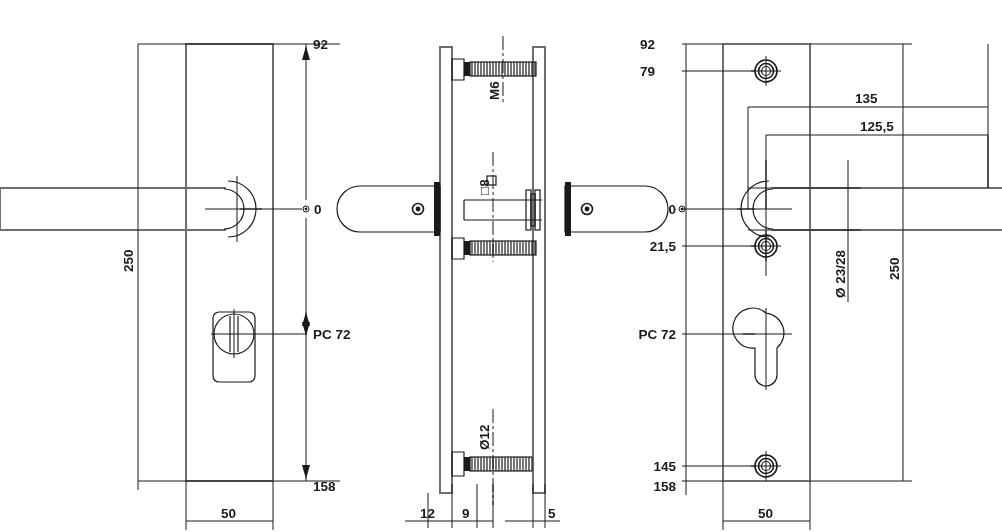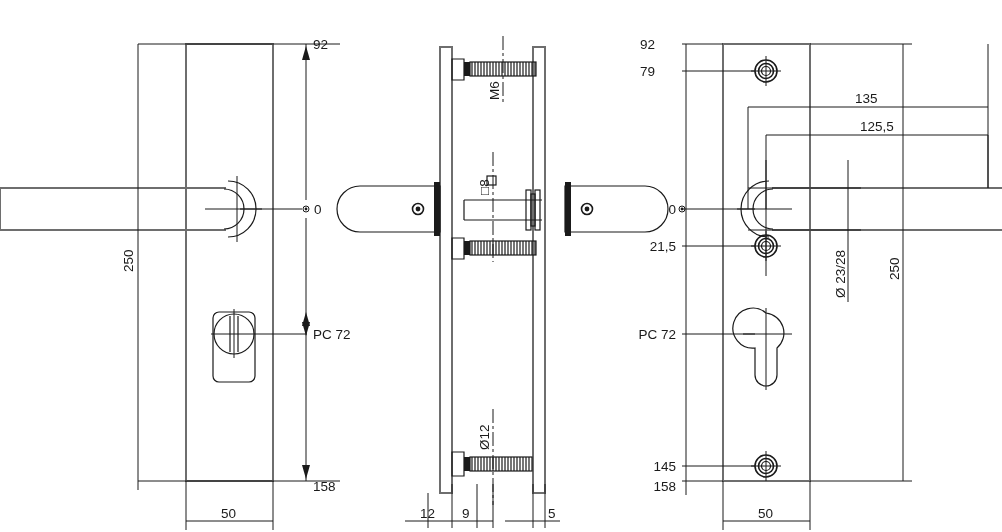--- a/index.html
+++ b/index.html
@@ -1,18 +1,18 @@
 <!DOCTYPE html>
 <html><head>
 <meta charset="utf-8">
 <style>
   html,body{margin:0;padding:0;background:#ffffff;}
   body{width:1002px;height:532px;position:relative;overflow:hidden;
        font-family:"Liberation Sans",sans-serif;color:#1a1a1a;}
-  #stage{position:absolute;left:0;top:0;width:1002px;height:444px;}
+  #stage{position:absolute;left:0;top:0;width:1002px;height:444px;font-weight:bold;}
   svg{display:block;}
   text{font-family:"Liberation Sans",sans-serif;fill:#1a1a1a;}
   .dimtxt{font-size:13.5px;}
   .thin{stroke:#1a1a1a;stroke-width:1;fill:none;}
   .obj{stroke:#6e6e6e;stroke-width:2;fill:none;}
   .objd{stroke:#1a1a1a;stroke-width:1.2;fill:none;}
   .center{stroke:#1a1a1a;stroke-width:1;fill:none;stroke-dasharray:14 3 3 3;}
   .solidblk{stroke:#1a1a1a;stroke-width:1.6;fill:none;}
   .fillblk{fill:#1a1a1a;stroke:none;}
 </style>

